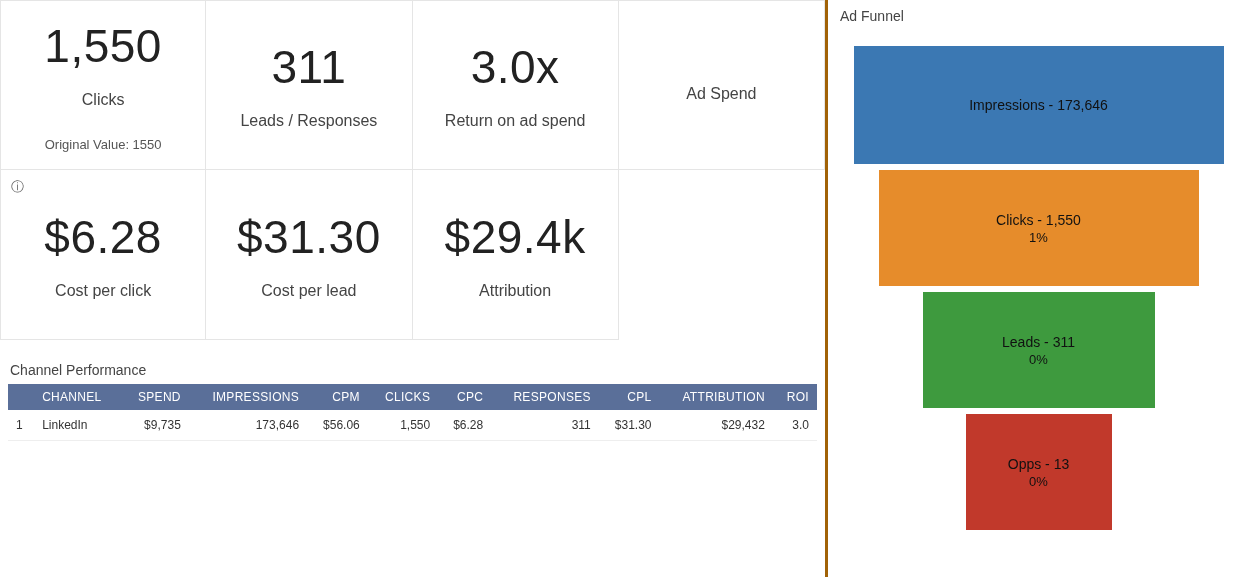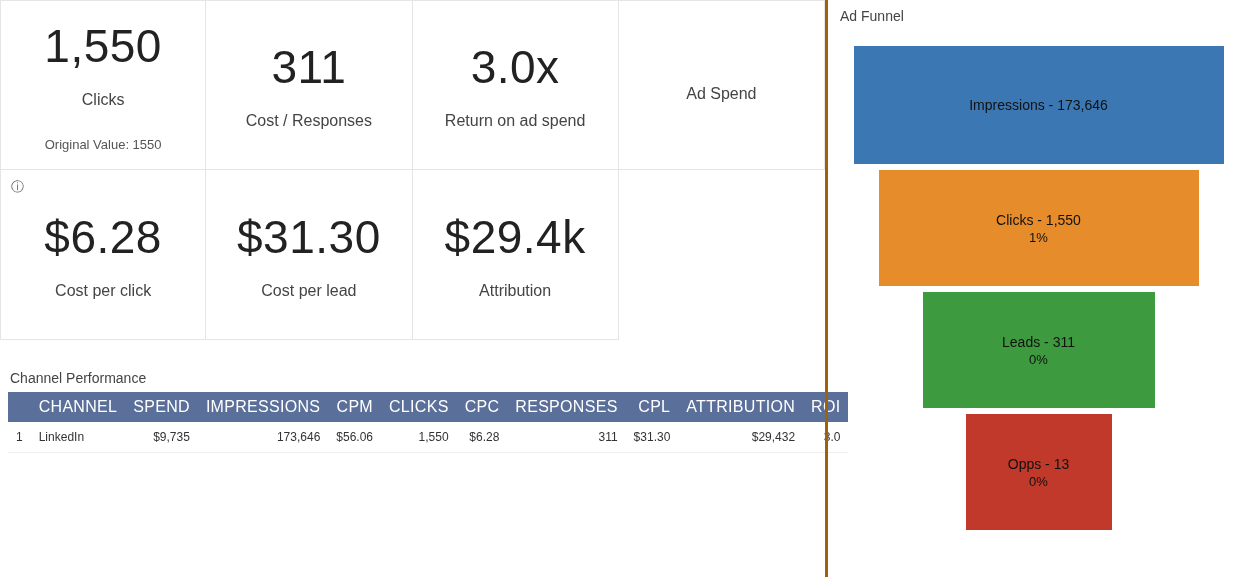--- a/index.html
+++ b/index.html
@@ -70,32 +70,32 @@
     font-size: 13px;
     color: #666;
   }
   
   .channel-section {
     padding: 10px 8px;
   }
   .channel-title {
     font-size: 14px;
     color: #444;
-    margin: 20px 2px 6px 2px;
+    margin: 12px 2px 6px 2px;
   }
   table.channel {
     width: 100%;
     border-collapse: collapse;
     font-size: 12px;
   }
   table.channel thead th {
     background: #5a6f99;
     color: #fff;
     font-weight: 500;
-    font-size: 16px;
+    font-size: 12px;
     letter-spacing: 0.3px;
     padding: 6px 8px;
     text-align: right;
   }
   table.channel thead th.left-align { text-align: left; }
   table.channel tbody td {
     padding: 8px 8px;
     border-bottom: 1px solid #eee;
     text-align: right;
     color: #333;
@@ -136,21 +136,21 @@
   <div class="left">
     <div class="metrics-grid">
 
       <div class="card">
         <div class="value">1,550</div>
         <div class="label">Clicks</div>
         <div class="sublabel">Original Value: 1550</div>
       </div>
       <div class="card">
         <div class="value">311</div>
-        <div class="label">Cost / Responses</div>
+        <div class="label">Leads / Responses</div>
       </div>
       <div class="card">
         <div class="value">3.0x</div>
         <div class="label">Return on ad spend</div>
       </div>
       <div class="card">
         <div class="label">Ad Spend</div>
       </div>
       <div class="card">
         <span class="info-icon">ⓘ</span>

